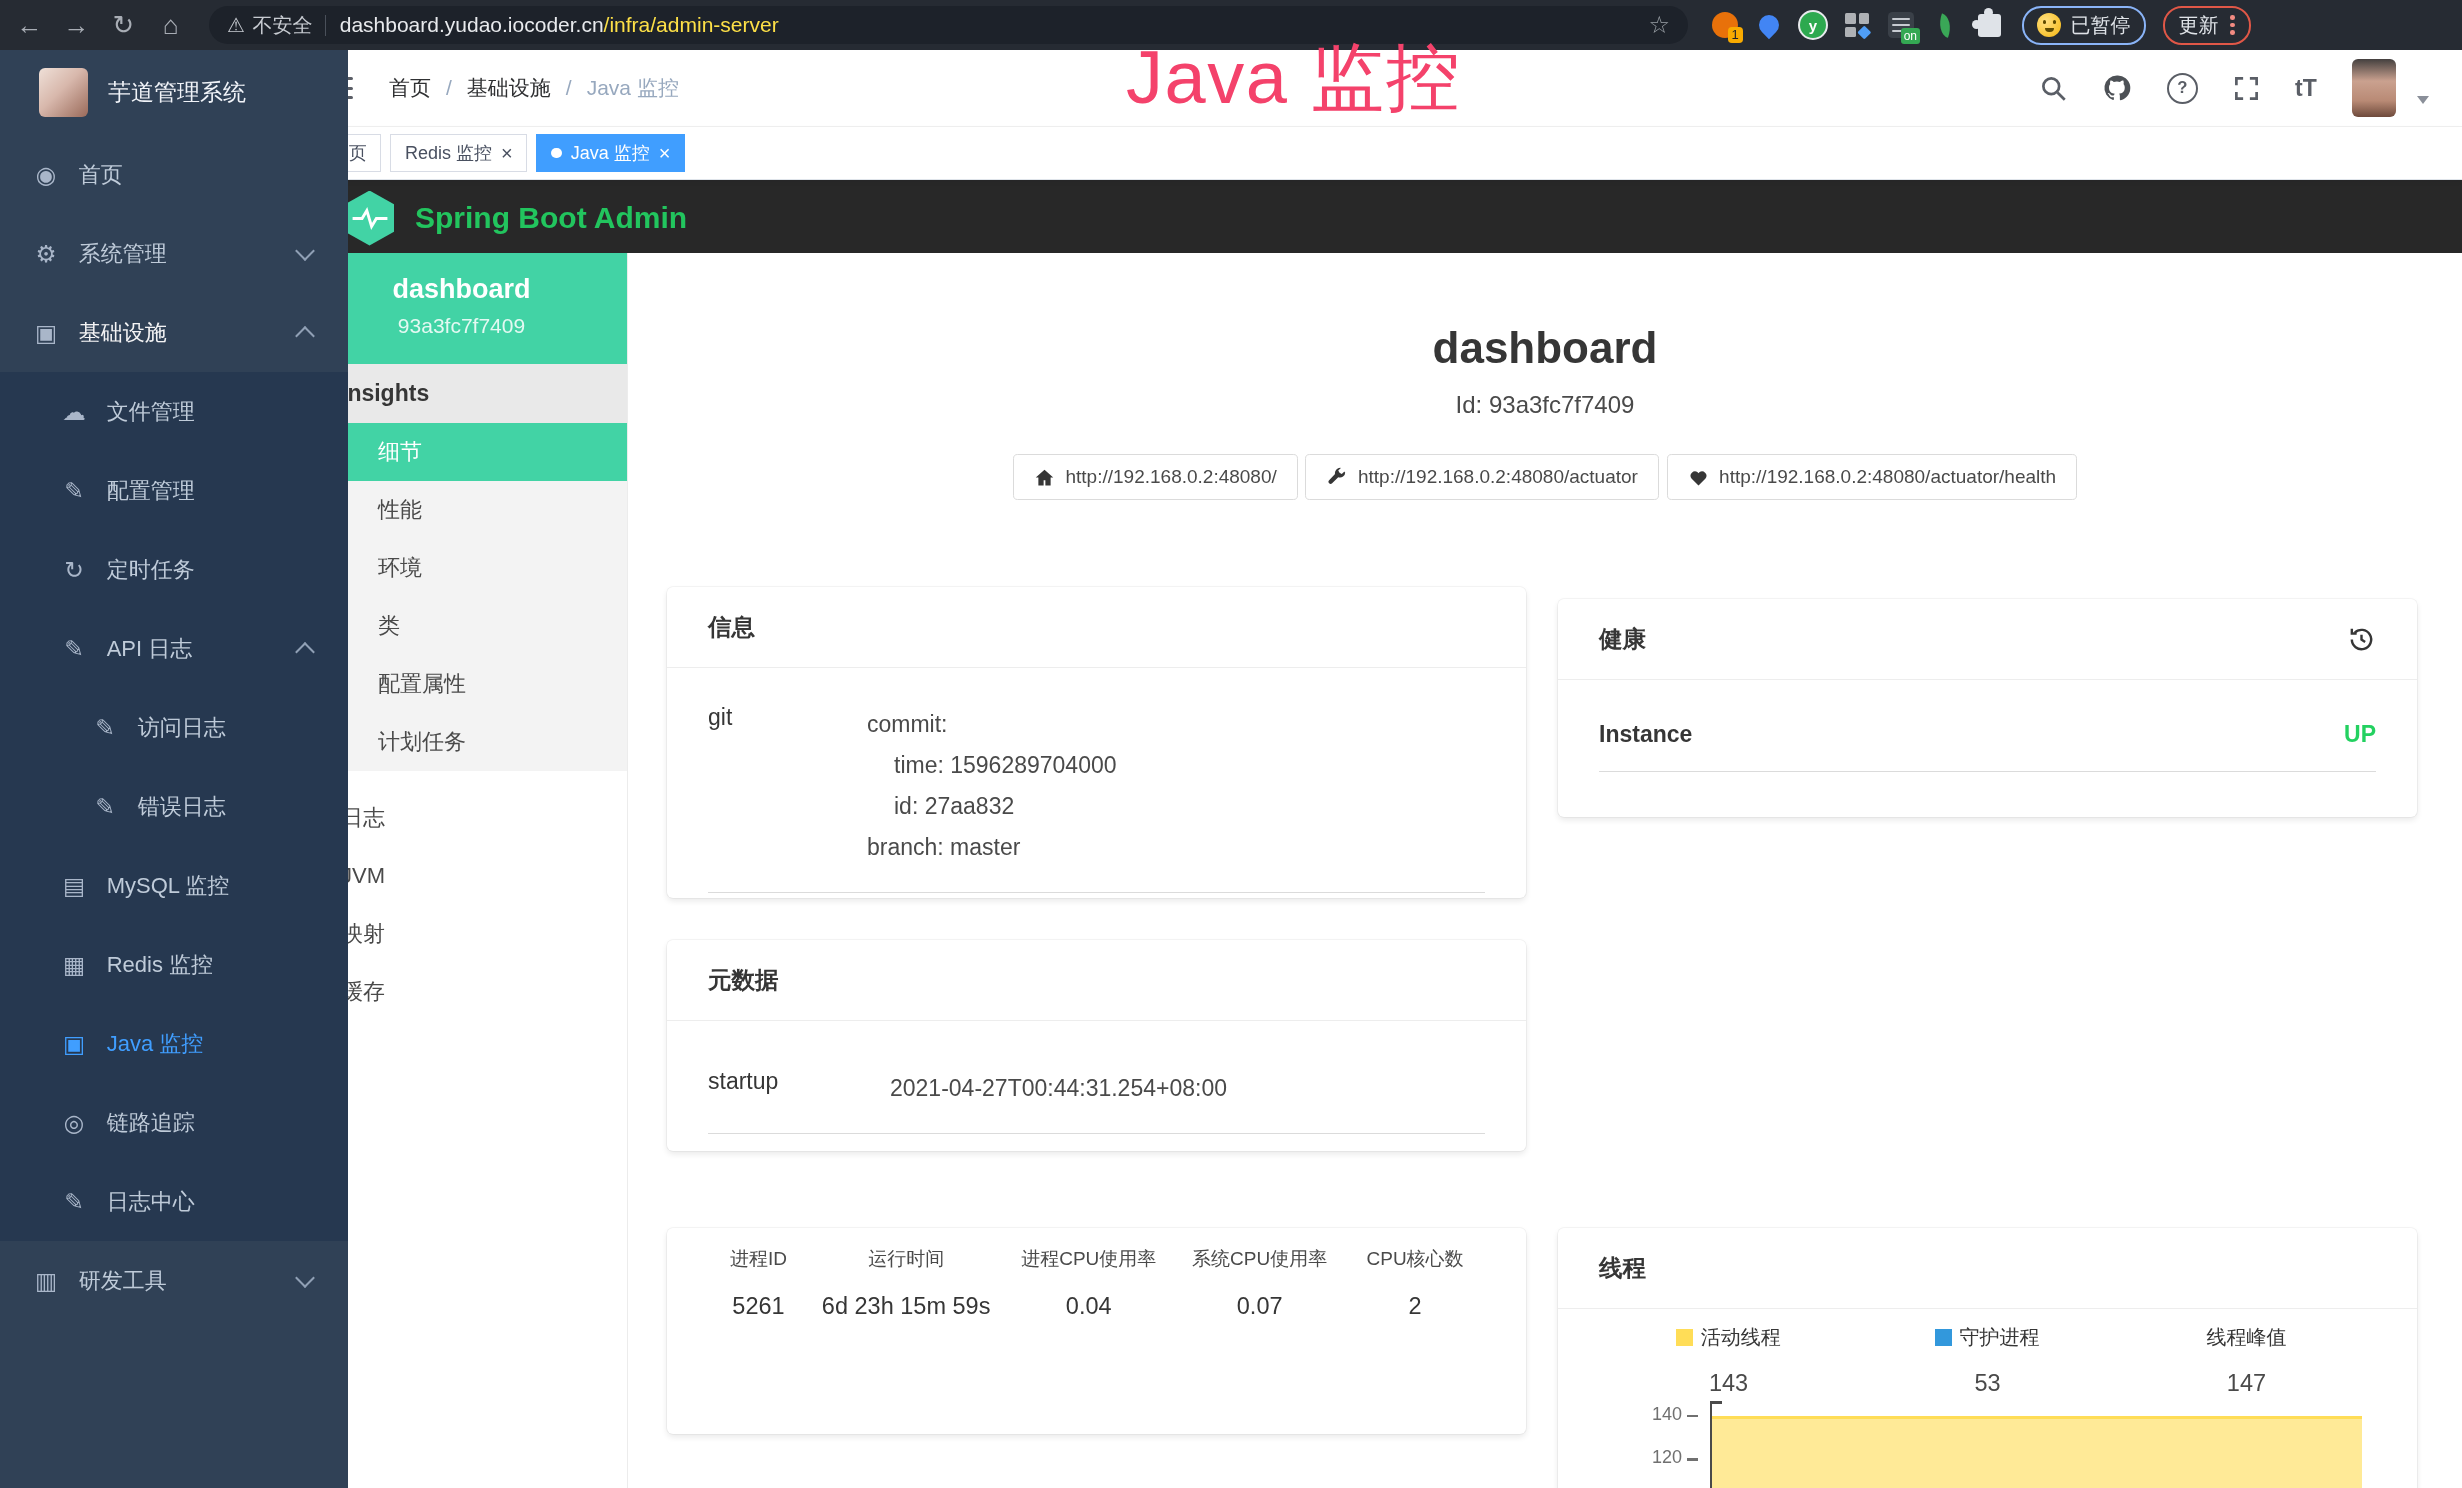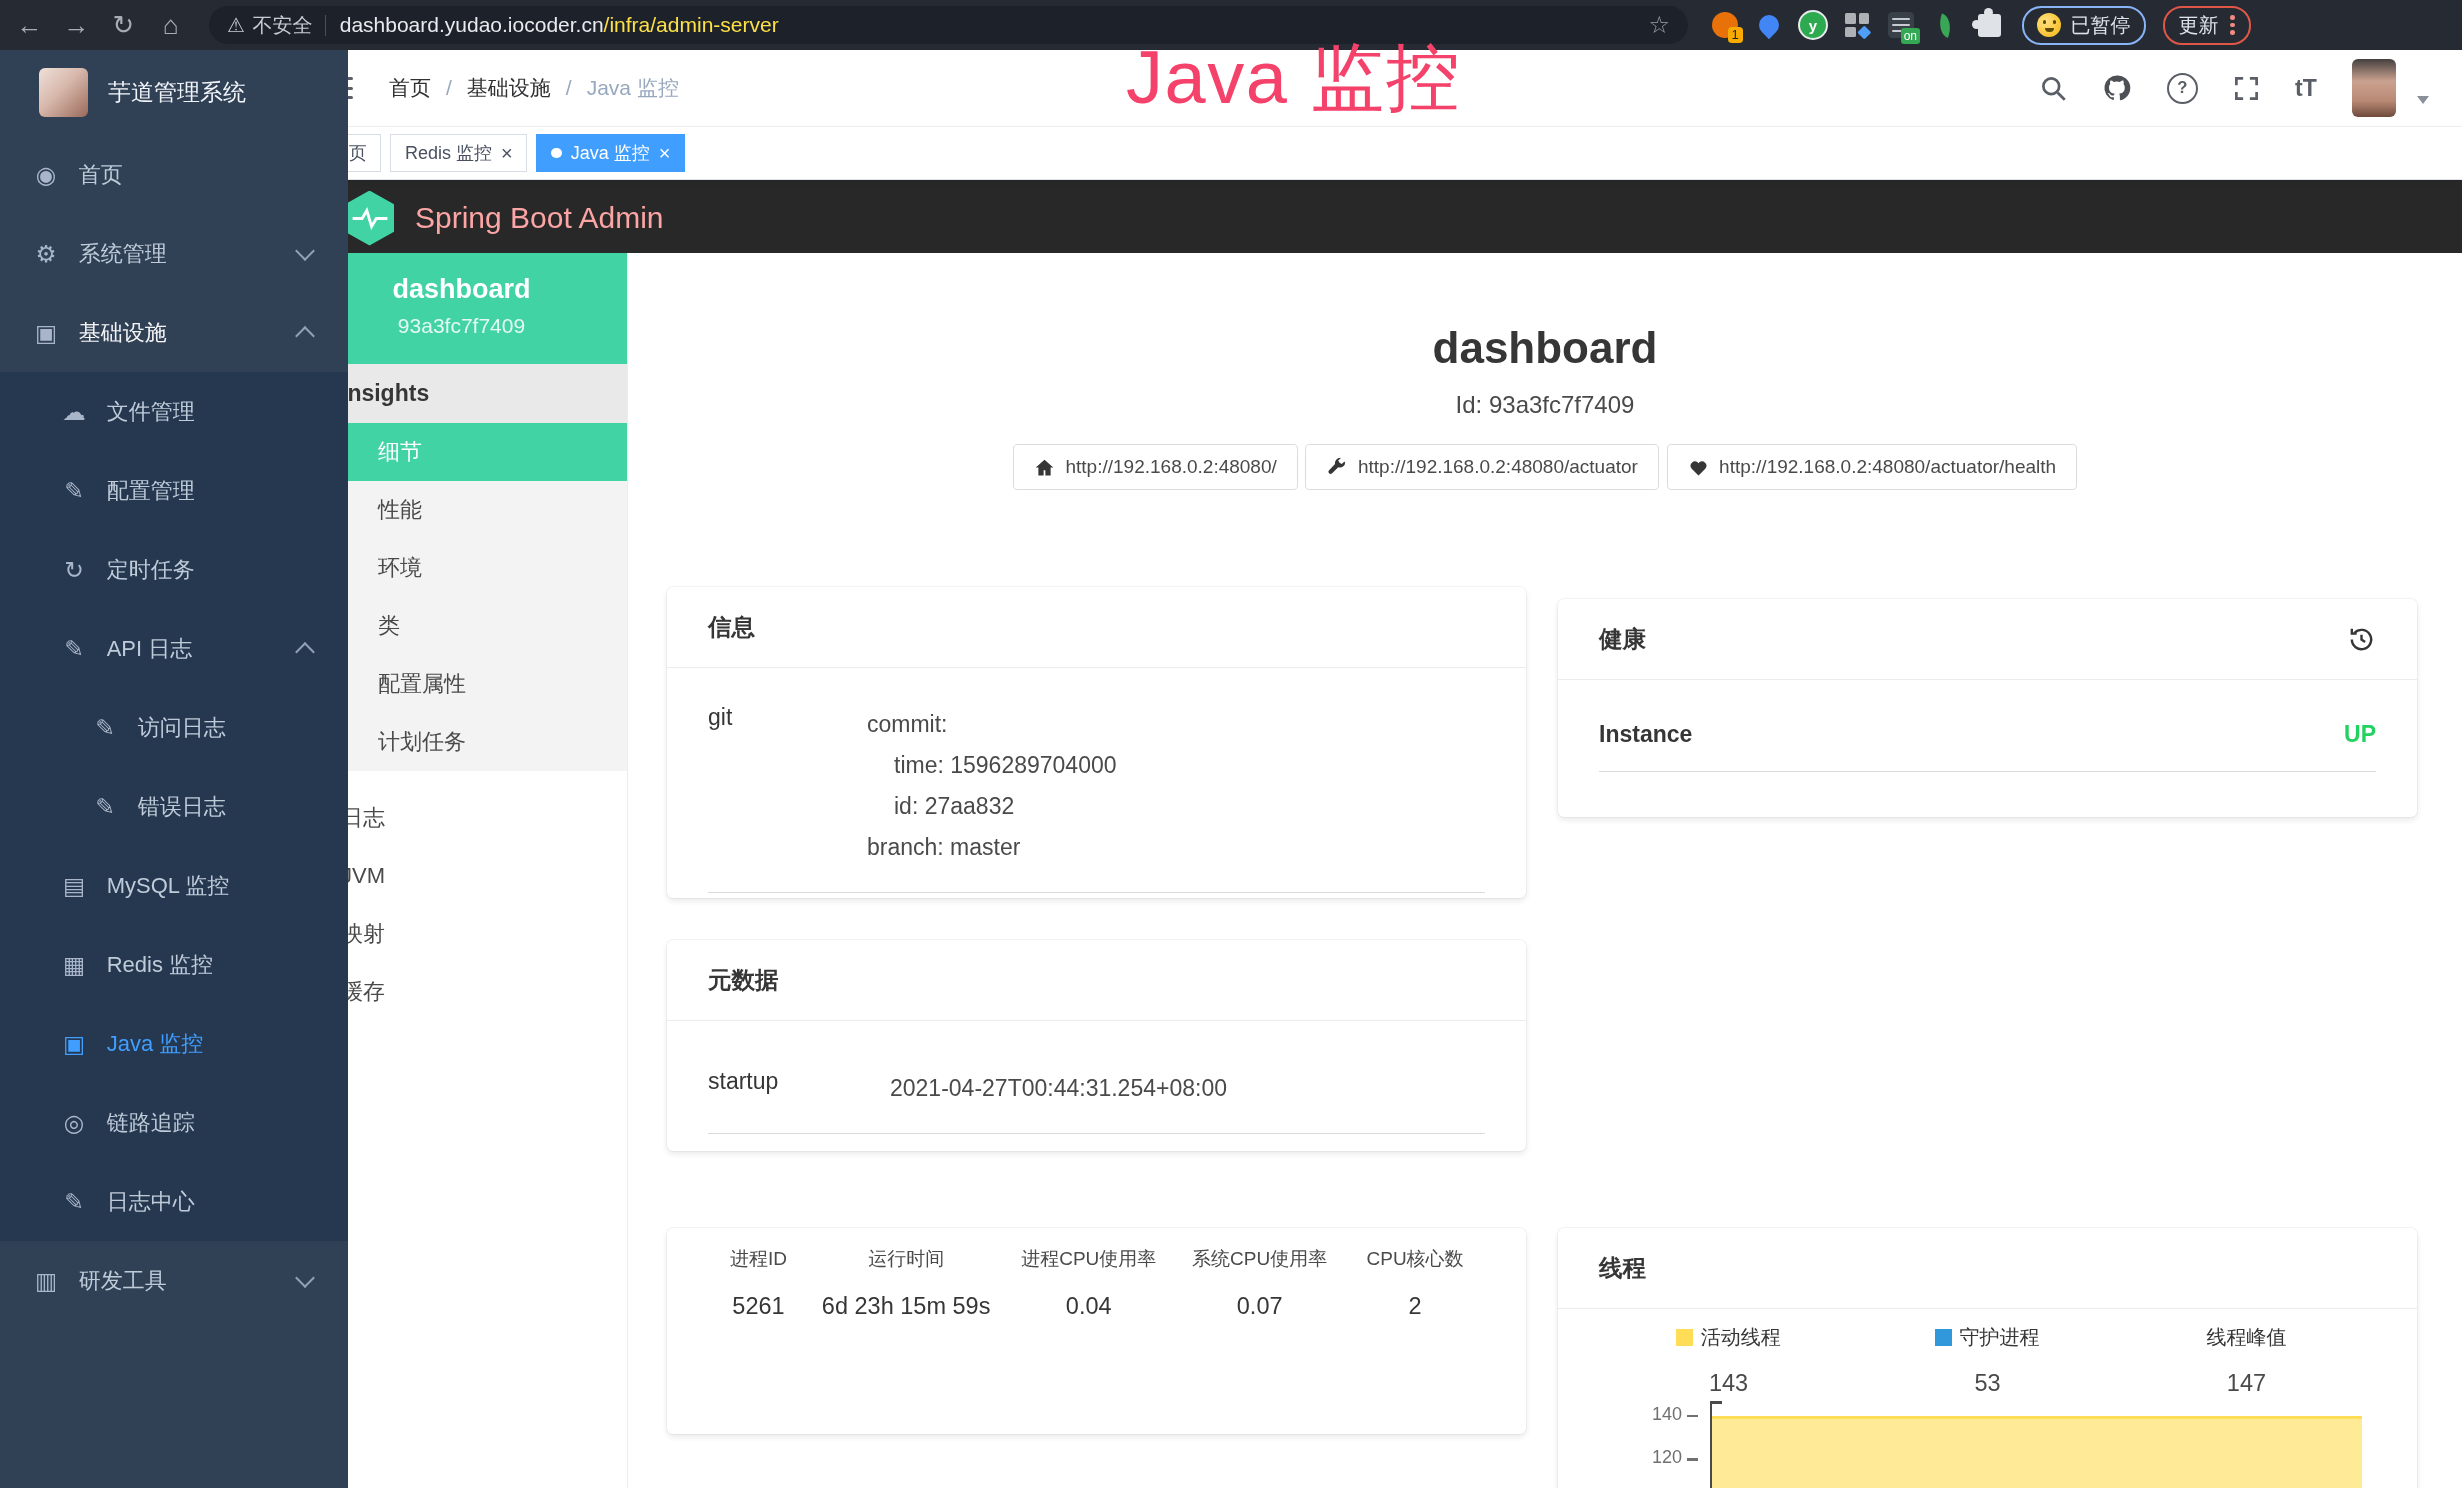--- a/index.html
+++ b/index.html
@@ -78,21 +78,21 @@
 
   .tagsbar{height:52px;background:#fff;display:flex;align-items:center;padding-left:20px;gap:9px;border-bottom:0.8px solid #dfe4ea;box-shadow:0 1.5px 4.6px rgba(0,21,41,.06);position:relative;z-index:1;}
   .tag{height:38px;padding:0 13.7px;border:0.8px solid #d8dce5;background:#fff;color:#495060;font-size:18px;display:flex;align-items:center;gap:9px;box-sizing:border-box;cursor:pointer;}
   .tag .x{font-size:20px;color:inherit;line-height:1;}
   .tag.active{background:#409eff;border-color:#409eff;color:#fff;}
   .tag .dot{width:10.6px;height:10.6px;border-radius:50%;background:#fff;}
 
   
   .sba-header{height:76px;background:#282828;display:flex;align-items:center;}
   .hex{margin-left:49px;width:49px;height:55px;background:#42d3a5;clip-path:polygon(50% 0,100% 25%,100% 75%,50% 100%,0 75%,0 25%);display:flex;align-items:center;justify-content:center;}
-  .sba-brand{margin-left:21px;font-size:30px;font-weight:400;color:#fca5a5;}
+  .sba-brand{margin-left:21px;font-size:30px;font-weight:700;color:#22c55e;}
   .sba-nav{margin-left:auto;margin-right:49px;display:flex;align-items:center;gap:49px;}
   .sba-nav .itm{font-size:21px;color:#d6d6d6;cursor:pointer;}
   .locale{display:flex;align-items:center;gap:9px;}
 
   
   .sba-body{position:absolute;top:203px;left:0;right:0;bottom:0;display:flex;}
   .sba-side{width:332px;background:#fff;border-right:1.5px solid #ececec;box-sizing:border-box;}
   .inst-head{height:111px;background:#42d3a5;color:#fff;text-align:center;padding-top:21px;box-sizing:border-box;}
   .inst-name{font-size:27px;font-weight:700;}
   .inst-id{font-size:21px;margin-top:9px;color:rgba(255,255,255,.85);}
@@ -100,21 +100,21 @@
   .sec-row{height:59px;background:#e9e9e9;display:flex;align-items:center;padding-left:39px;font-size:23px;font-weight:700;color:#363636;}
   .side-item{height:58px;display:flex;align-items:center;font-size:22px;color:#4a4a4a;cursor:pointer;}
   .group1 .side-item{padding-left:76px;}
   .side-item.active{background:#42d3a5;color:#fff;}
   .group2{border-left:6px solid #e7ecf2;padding-top:18px;background:#fff;}
   .group2 .side-item{padding-left:39px;}
 
   .sba-content{position:relative;flex:1;background:#fff;}
   .page-title{position:absolute;top:70px;left:0;right:0;text-align:center;font-size:44px;font-weight:600;color:#363636;}
   .page-sub{position:absolute;top:138px;left:0;right:0;text-align:center;font-size:24px;color:#4a4a4a;}
-  .linkrow{position:absolute;top:191px;left:0;right:0;display:flex;justify-content:center;gap:7.6px;}
+  .linkrow{position:absolute;top:201px;left:0;right:0;display:flex;justify-content:center;gap:7.6px;}
   .linkbtn{height:44px;border:0.8px solid #dbdbdb;border-radius:4.6px;background:#fff;display:flex;align-items:center;gap:10.6px;padding:0 20px;font-size:19px;color:#4a4a4a;cursor:pointer;}
 
   .card{position:absolute;background:#fff;border-radius:6px;box-shadow:0 3px 6px rgba(10,10,10,.09),0 0 0 0.8px rgba(10,10,10,.05);overflow:hidden;}
   .card-h{height:80px;display:flex;align-items:center;padding:0 41px;font-size:23.5px;font-weight:700;color:#363636;border-bottom:1.5px solid #ededed;}
   .card-info{left:39px;top:334px;width:859px;height:311px;}
   .card-health{left:930px;top:346px;width:859px;height:218px;}
   .card-meta{left:39px;top:687px;width:859px;height:211px;}
   .card-process{left:39px;top:975px;width:859px;height:206px;}
   .card-threads{left:930px;top:975px;width:859px;height:523px;}
 

